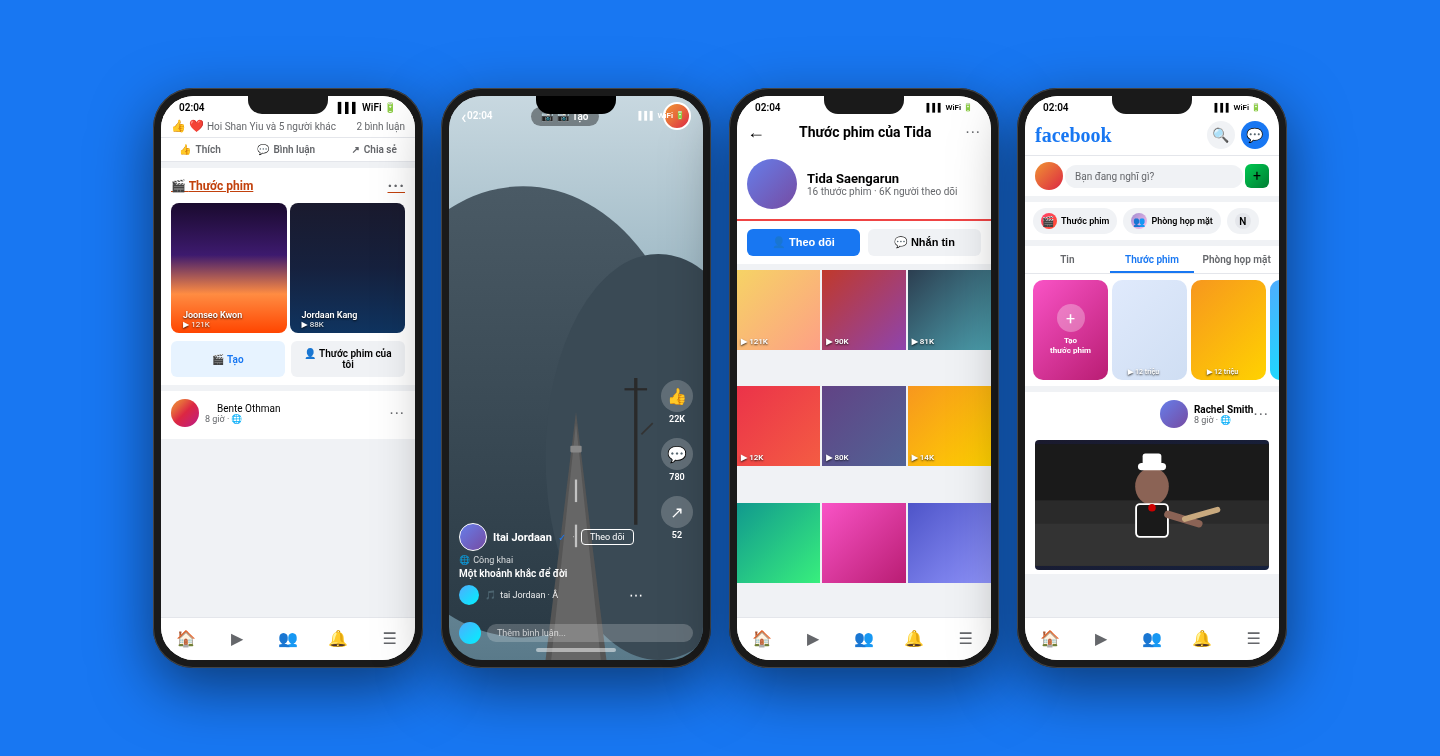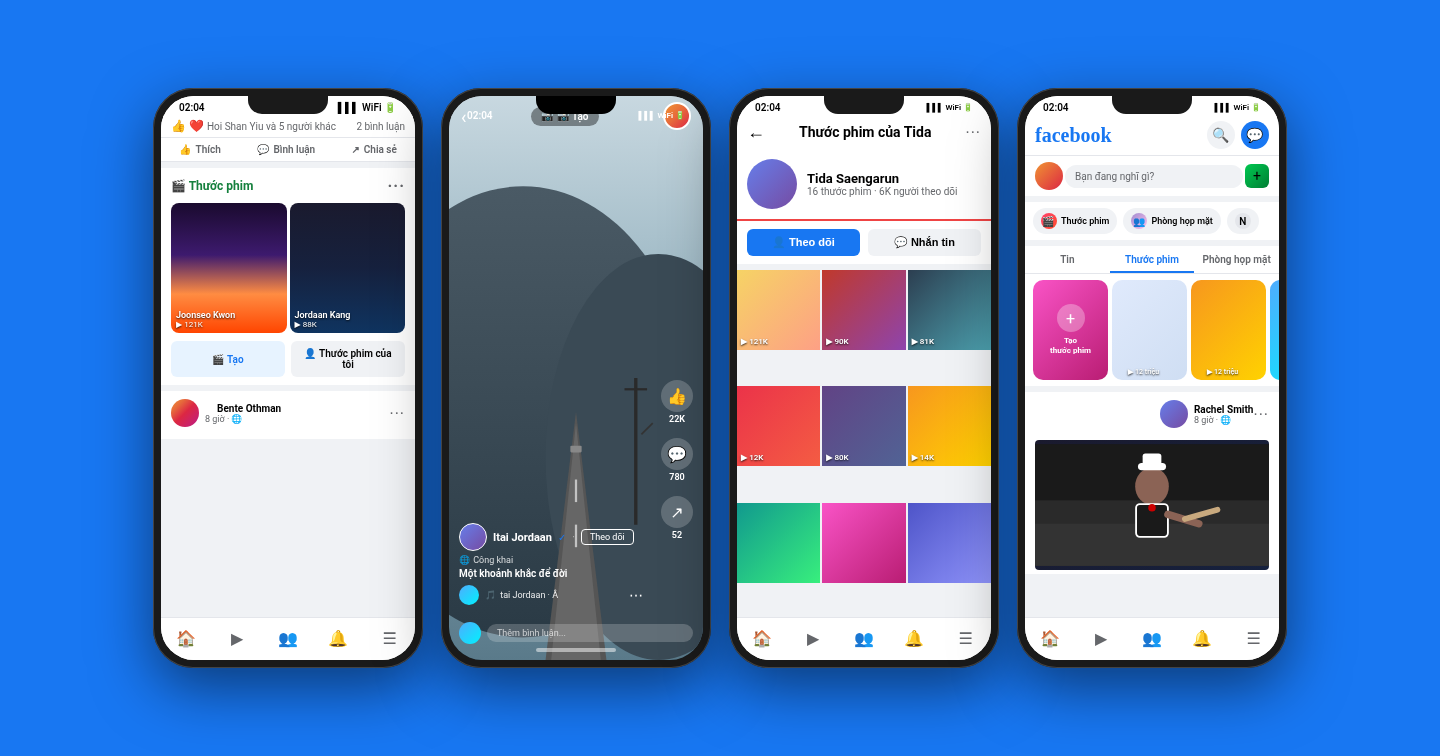--- a/index.html
+++ b/index.html
@@ -133,37 +133,38 @@
       margin-bottom: 6px;
       padding: 8px 10px;
     }
     .reels-header {
       display: flex;
       justify-content: space-between;
       align-items: center;
       margin-bottom: 8px;
       font-size: 12px;
       font-weight: 700;
-      color: #15803d;
+      color: #c2410c;
+      text-decoration: underline;
     }
     .reels-grid {
       display: grid;
       grid-template-columns: 1fr 1fr;
       gap: 3px;
     }
     .reel-thumb {
       border-radius: 8px;
       overflow: hidden;
       position: relative;
       height: 130px;
     }
     .reel-info {
       position: absolute;
       bottom: 4px;
-      left: 5px;
+      left: 12px;
       color: #fff;
     }
     .reel-name { font-size: 9px; font-weight: 600; text-shadow: 0 1px 2px rgba(0,0,0,0.8); }
     .reel-views { font-size: 8px; text-shadow: 0 1px 2px rgba(0,0,0,0.8); }
     .reels-btns {
       display: flex;
       gap: 6px;
       margin-top: 8px;
     }
     .reel-btn {
@@ -195,21 +196,21 @@
       justify-content: space-between;
       align-items: center;
       margin-bottom: 4px;
     }
     .p1-avatar {
       width: 28px;
       height: 28px;
       border-radius: 50%;
       background: linear-gradient(135deg, #f09433, #e6683c, #dc2743, #cc2366, #bc1888);
     }
-    .p1-post-user { font-size: 10px; font-weight: 700; padding-left: 12px; }
+    .p1-post-user { font-size: 10px; font-weight: 400; padding-left: 12px; }
     .p1-post-time { font-size: 9px; color: #65676b; }
 
     
     .reel-lantern {
       background: linear-gradient(180deg, #1a0a2e 0%, #3d1a6e 40%, #ff8c42 70%, #ff4500 100%);
     }
     .reel-dark {
       background: linear-gradient(180deg, #1a1a2e 0%, #16213e 50%, #0f3460 100%);
     }
     .p2-content {

